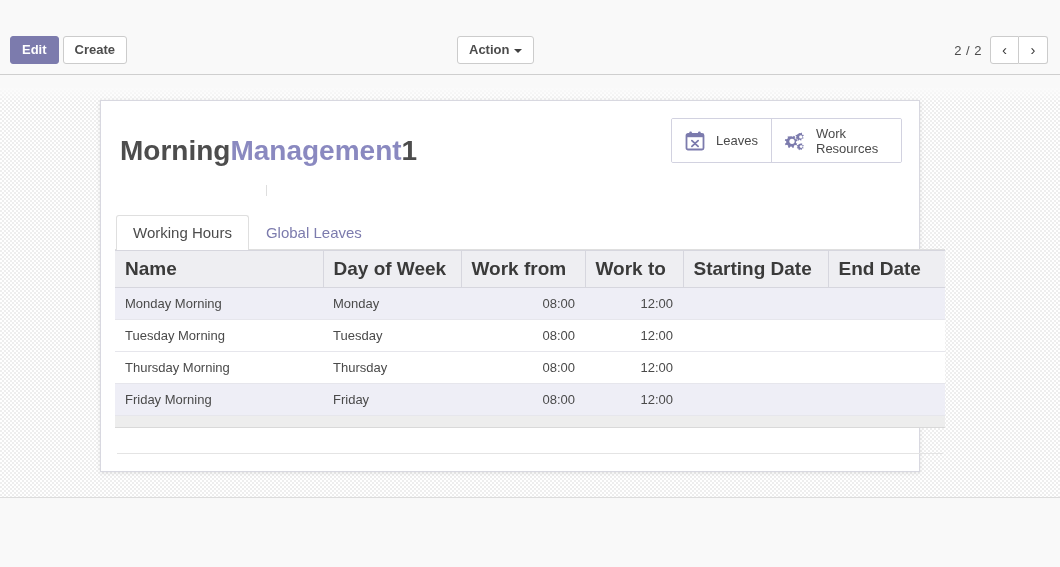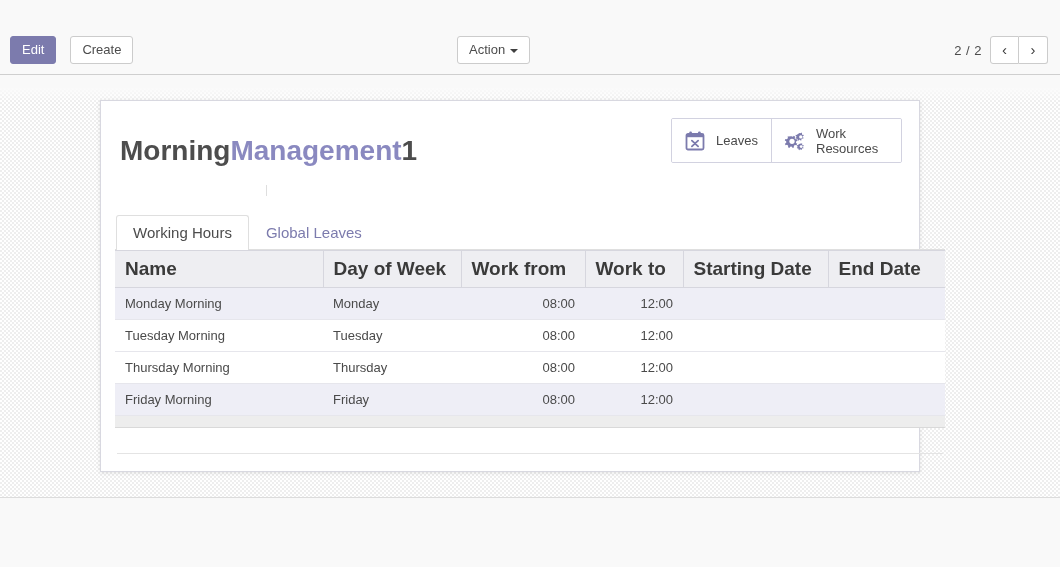--- a/index.html
+++ b/index.html
@@ -38,27 +38,28 @@
     height: 28px;
     line-height: 26px;
     padding: 0 11px;
     font-size: 13px;
     border-radius: 3px;
     border: 1px solid #cccccc;
     background: #ffffff;
     color: #4c4c4c;
     cursor: pointer;
     vertical-align: top;
+    font-weight: bold;
   }
   .btn-primary {
     background: #7c7bad;
     border-color: #7c7bad;
     color: #ffffff;
   }
-  .btn + .btn { margin-left: 14px; }
+  .btn + .btn { margin-left: 4px; }
 
   .action-wrap { position: absolute; left: 457px; top: 36px; }
   .caret {
     display: inline-block;
     width: 0; height: 0;
     margin-left: 5px;
     vertical-align: middle;
     border-left: 4px solid transparent;
     border-right: 4px solid transparent;
     border-top: 4px solid #404040;

